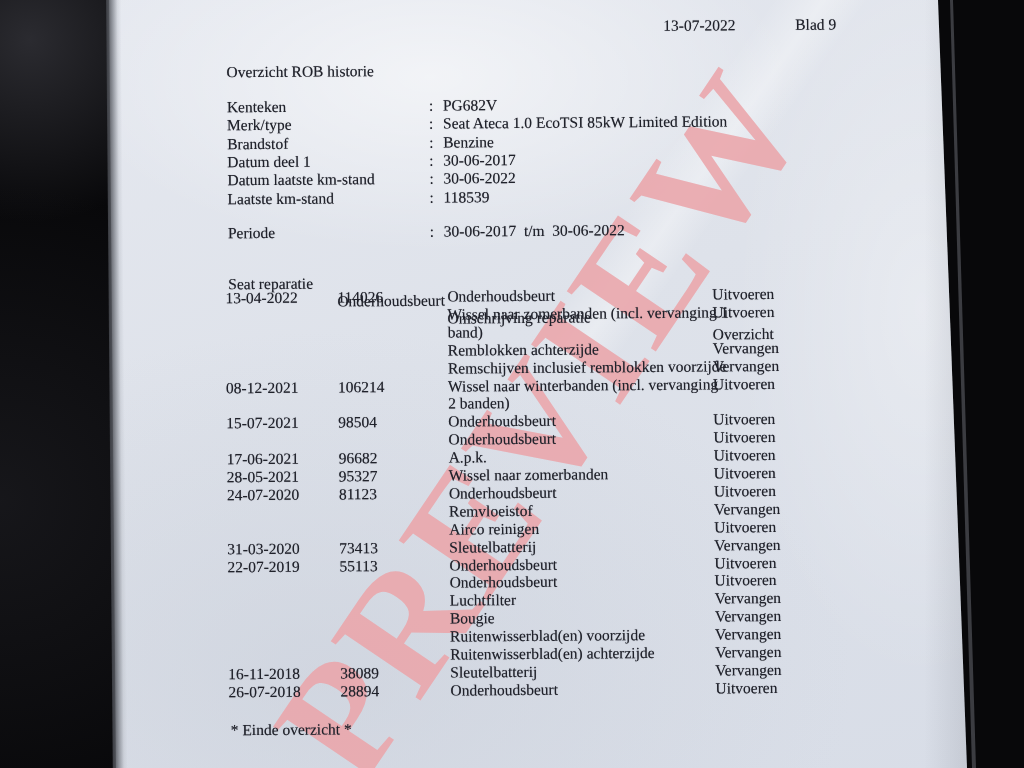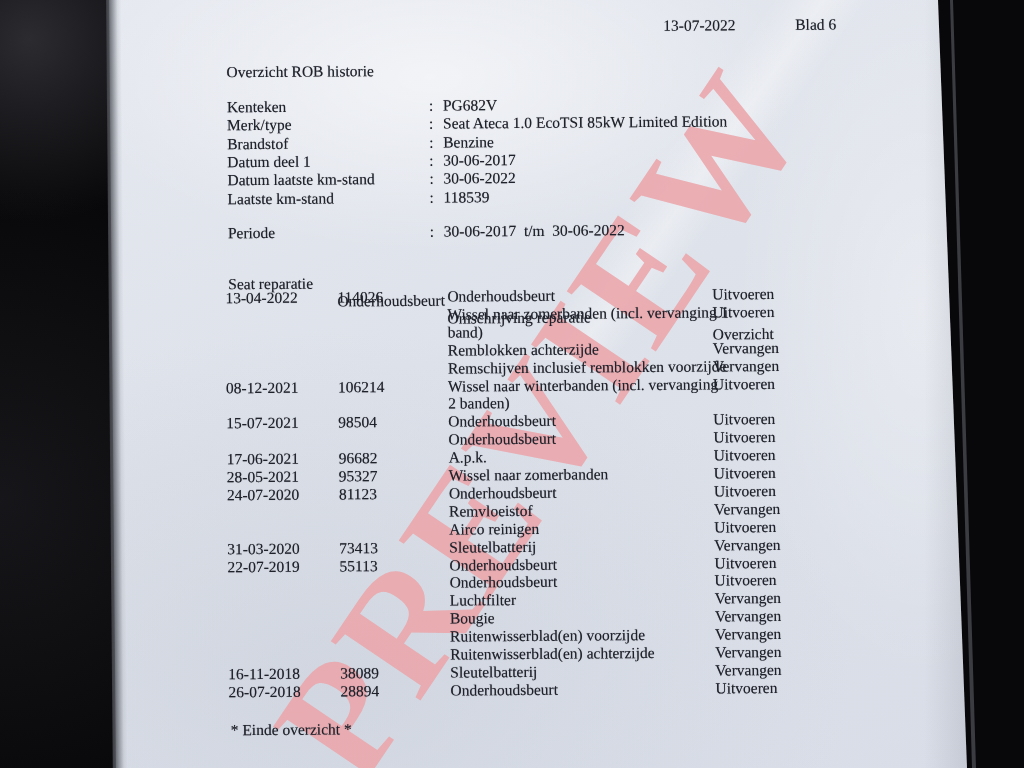--- a/index.html
+++ b/index.html
@@ -63,21 +63,21 @@
     <div class="crease"></div>
     <div class="paper-shade-right"></div>
   </div>
   <div class="sleeve-left"></div>
   <div class="sleeve-right-line"></div>
 
   <div class="watermark">PREVIEW</div>
 
   <div class="content">
     <span style="left:666px;top:18px;">13-07-2022</span>
-    <span style="left:798px;top:18px;">Blad 6</span>
+    <span style="left:798px;top:18px;">Blad 9</span>
 
     <span style="left:229px;top:61px;">Overzicht ROB historie</span>
 
     <div id="info-list" style="left:0;top:0;width:1024px;height:0;"><span style="left: 229px; top: 96px;">Kenteken</span><span style="left: 431px; top: 96px;">:</span><span style="left: 445px; top: 96px;">PG682V</span><span style="left: 229px; top: 114.3px;">Merk/type</span><span style="left: 431px; top: 114.3px;">:</span><span style="left: 445px; top: 114.3px;">Seat Ateca 1.0 EcoTSI 85kW Limited Edition</span><span style="left: 229px; top: 132.6px;">Brandstof</span><span style="left: 431px; top: 132.6px;">:</span><span style="left: 445px; top: 132.6px;">Benzine</span><span style="left: 229px; top: 150.9px;">Datum deel 1</span><span style="left: 431px; top: 150.9px;">:</span><span style="left: 445px; top: 150.9px;">30-06-2017</span><span style="left: 229px; top: 169.2px;">Datum laatste km-stand</span><span style="left: 431px; top: 169.2px;">:</span><span style="left: 445px; top: 169.2px;">30-06-2022</span><span style="left: 229px; top: 187.5px;">Laatste km-stand</span><span style="left: 431px; top: 187.5px;">:</span><span style="left: 445px; top: 187.5px;">118539</span><span style="left: 229px; top: 222px;">Periode</span><span style="left: 431px; top: 222px;">:</span><span style="left: 445px; top: 222px;">30-06-2017  t/m  30-06-2022</span></div>
 
     <div class="line" style="top:255px;">
       <span style="left:229px;">Seat reparatie</span>
       <span style="left:338px;">Onderhoudsbeurt</span>
       <span style="left:448px;">Omschrijving reparatie</span>
       <span style="left:713px;">Overzicht</span>

